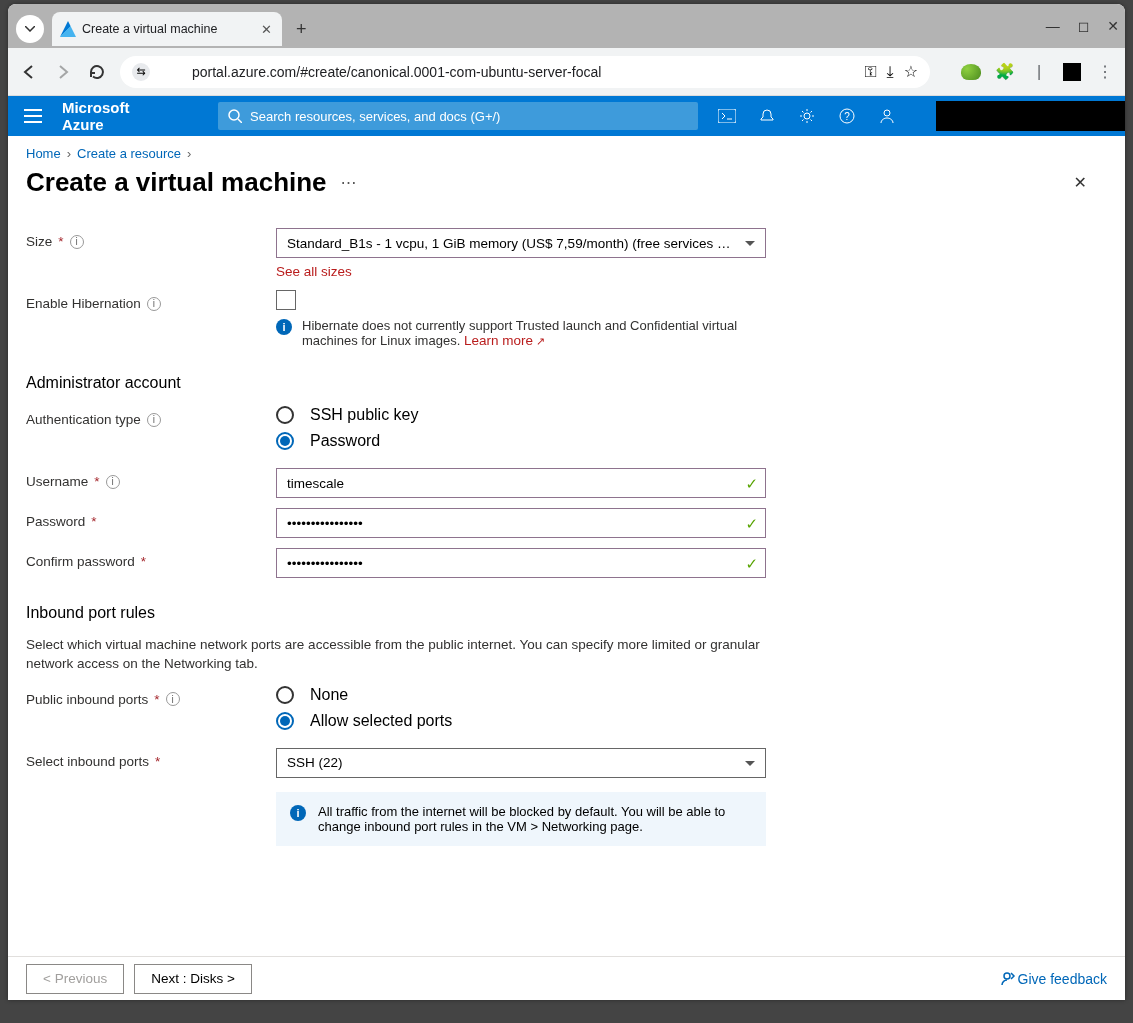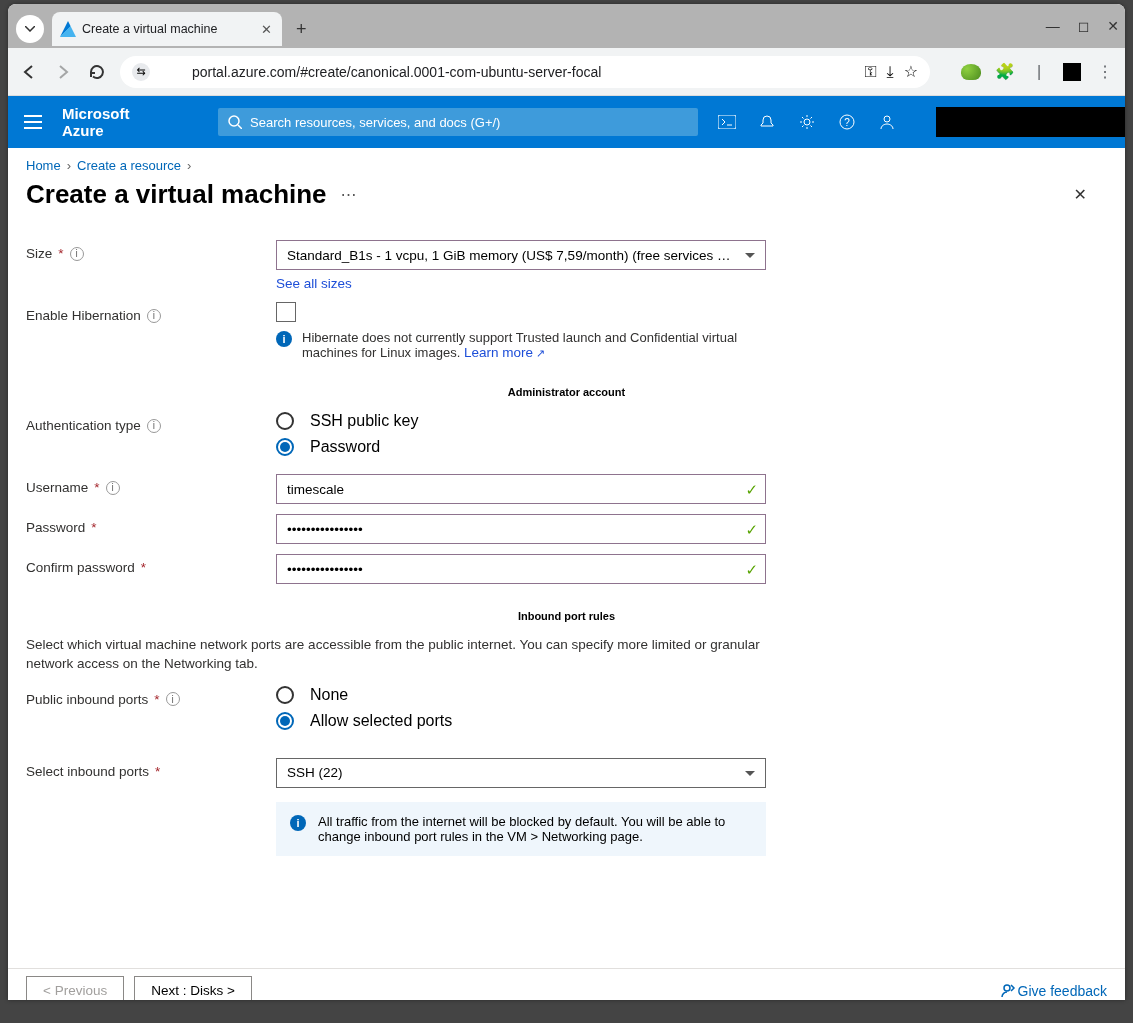--- a/index.html
+++ b/index.html
@@ -18,21 +18,21 @@
   .addrbar { height: 48px; background: #f1f3f4; display: flex; align-items: center; padding: 0 10px; gap: 12px; border-bottom: 1px solid #ddd;}
   .navicon { width: 22px; height: 22px; display: flex; align-items: center; justify-content: center; cursor: pointer; color: #5f6368;}
   .urlbox { flex: 1; height: 32px; background: #fff; border-radius: 16px; display: flex; align-items: center; padding: 0 12px; gap: 10px; max-width: 810px;}
   .urlbox .site-icon { width: 18px; height: 18px; border-radius:50%; background:#e8eaed; display:flex; align-items:center; justify-content:center; font-size:11px;}
   .url-text { font-size: 14px; color: #202124; flex:1;padding-left:32px;}
   .addr-right { display:flex; gap:14px; align-items:center; margin-left:auto;}
   .addr-right .ico { width:20px; height:20px; cursor:pointer; color:#5f6368; display:flex;align-items:center;justify-content:center;}
   .blackbox { width:18px; height:18px; background:#000;}
   .frog { width:20px; height:16px; background:radial-gradient(circle at 30% 30%,#8fd13f,#4b8a1f); border-radius:50% 50% 40% 40%;}
   
-  .az-header { height: 52px; background: #0078d4; display: flex; align-items: center; color:#fff; padding: 0 16px; gap: 20px;}
+  .az-header { height: 40px; background: #0078d4; display: flex; align-items: center; color:#fff; padding: 0 16px; gap: 20px;}
   .hamburger { width:18px; height:14px; display:flex; flex-direction:column; justify-content:space-between; cursor:pointer;}
   .hamburger span { height:2px; background:#fff;}
   .az-brand { font-size: 15px; font-weight:600; margin-right: 24px;}
   .az-search { flex: 0 0 480px; height: 28px; background:#3e9bdb; border-radius:2px; display:flex; align-items:center; padding:4px 10px; gap:8px;}
   .az-search input { background:transparent; border:none; outline:none; color:#fff; font-size:13px; flex:1;}
   .az-search input::placeholder { color:#fff;}
   .az-icons { margin-left:auto; display:flex; gap:22px; align-items:center;}
   .az-icons .ai { width:18px; height:18px; cursor:pointer; display:flex;align-items:center;justify-content:center;}
   .az-black { width:190px; height:30px; background:#000; margin-left:20px; margin-right:-16px;}
   
@@ -50,26 +50,26 @@
   .scroll::-webkit-scrollbar-thumb { background:#c1c1c1;}
   .scroll::-webkit-scrollbar-track { background:#f1f1f1;}
   .row { display:flex; align-items:flex-start; margin-bottom: 10px;}
   .lab { width: 250px; font-size:13.5px; color:#323130; padding-top:6px; display:flex; align-items:center; gap:6px;}
   .req { color:#a4262c;}
   .info-i { width:14px; height:14px; border:1px solid #999; border-radius:50%; font-size:10px; display:inline-flex; align-items:center; justify-content:center; color:#666; cursor:help;}
   .ctl { flex:1; max-width:490px;}
   .dropdown { border:1px solid #8e738e; height:30px; display:flex; align-items:center; padding:0 28px 0 10px; font-size:13.5px; position:relative; cursor:pointer; background:#fff;}
   .dropdown:after { content:""; position:absolute; right:10px; top:12px; border:5px solid transparent; border-top-color:#555;}
   .dropdown.plain { border-color:#666;}
-  .link { color:#1d4ed8; font-size:13.5px; cursor:pointer; text-decoration:none;}
+  .link { color:#b91c1c; font-size:13.5px; cursor:pointer; text-decoration:none;}
   .checkbox { width:20px; height:20px; border:1px solid #666; background:#fff; cursor:pointer;}
   .info-msg { display:flex; gap:10px; font-size:13px; color:#323130; margin-top:8px; max-width:490px;}
   .info-circle { width:16px; height:16px; border-radius:50%; background:#0067b8; color:#fff; font-size:11px; font-weight:bold; display:flex; align-items:center; justify-content:center; flex-shrink:0; margin-top:1px;}
   .ext-link:after { content:" ↗"; font-size:11px;}
-  h3.section { font-size:11px; font-weight:700; margin: 26px 0 14px; text-align: center;}
+  h3.section { font-size:16px; font-weight:400; margin: 26px 0 14px;}
   .radio-row { display:flex; align-items:center; gap:16px; margin-bottom:8px; cursor:pointer;}
   .radio { width:18px; height:18px; border:2px solid #333; border-radius:50%; display:flex; align-items:center; justify-content:center;}
   .radio.sel { border-color:#0067b8;}
   .radio.sel:after { content:""; width:10px; height:10px; background:#0067b8; border-radius:50%;}
   .txtfield { border:1px solid #8e738e; height:30px; padding:0 30px 0 10px; font-size:13.5px; width:100%; outline:none; position:relative;}
   .txtfield-wrap { position:relative;}
   .check-ok { position:absolute; right:8px; top:7px; color:#57a300; font-size:15px;}
   .help-p { font-size:13.5px; color:#323130; margin: 4px 0 12px; max-width: 740px; line-height:1.4;}
   .info-box { background:#eff6fc; padding: 12px 14px; display:flex; gap:12px; font-size:13px; max-width:490px; margin-top:14px;}
   
@@ -291,21 +291,21 @@
           <div class="radio-row">
               <span class="radio"></span>
               <span>None</span>
             </div>
           <div class="radio-row">
               <span class="radio sel"></span>
               <span>Allow selected ports</span>
             </div>
         </div>
       </div>
-      <div class="row" style="margin-top:20px;">
+      <div class="row" style="margin-top:10px;">
         <div class="lab">
             <span>Select inbound ports</span> 
             <span class="req">*</span>
           </div>
         <div class="ctl">
           <div class="dropdown plain">
               <span>SSH (22)</span>
             </div>
           <div class="info-box">
             <span class="info-circle">i</span>

